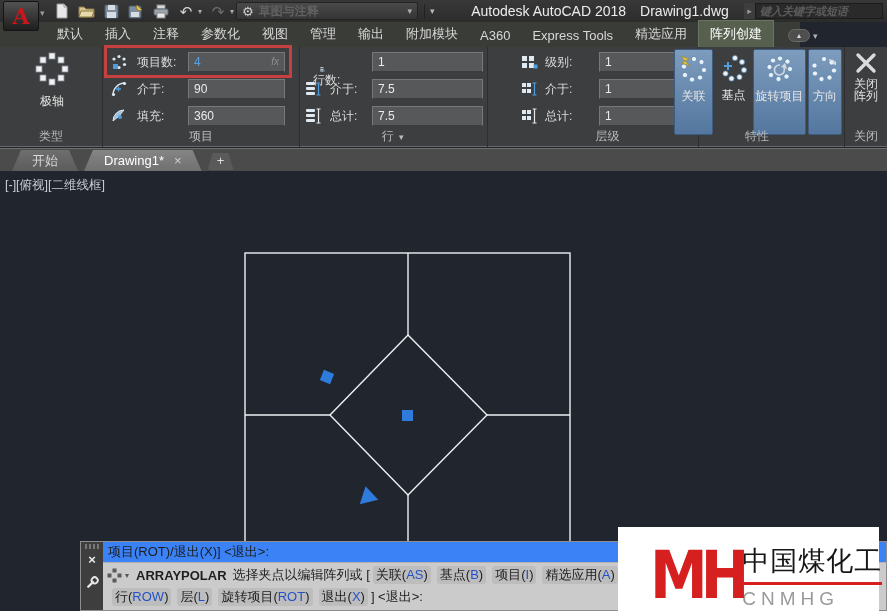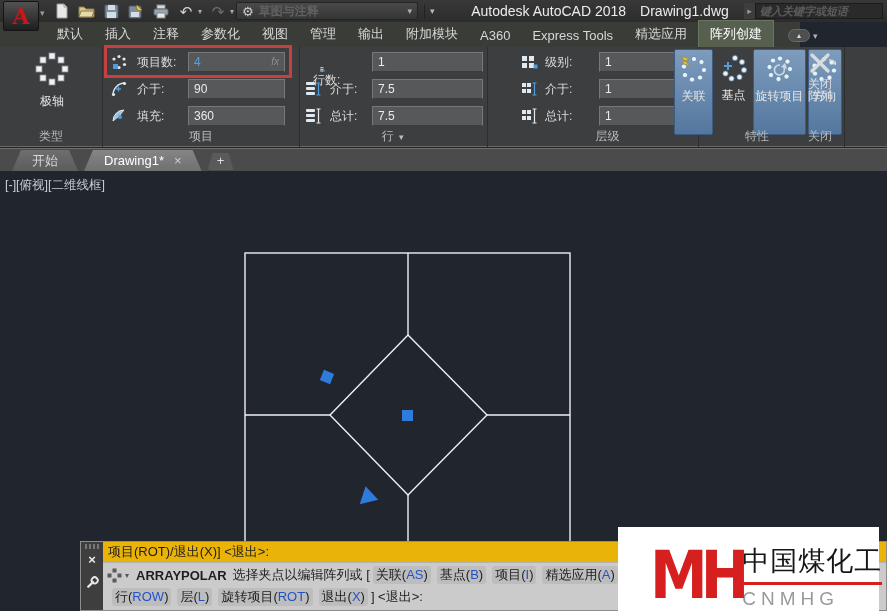--- a/index.html
+++ b/index.html
@@ -93,21 +93,21 @@
   .vplabel { position:absolute; left:5px; top:6px; color:#c9ced4; font-size:12.5px; }
 
   
   .cmddock { position:absolute; left:80px; top:541px; width:807px; height:70px; display:flex;
     border:1px solid #8d8d8d; background:#cbcbcb; z-index:10; }
   .dockcol { width:22px; background:#3e3e3e; display:flex; flex-direction:column; align-items:center; }
   .dockgrip { width:14px; height:5px; margin-top:2px;
     background:repeating-linear-gradient(90deg,#777 0 2px,transparent 2px 4px); }
   .dockx { color:#ededed; font-size:13px; font-weight:bold; line-height:18px; margin-top:2px; }
   .dockmain { flex:1; display:flex; flex-direction:column; overflow:hidden; }
-  .hist { height:21px; background:#eab308; border-bottom:1px solid #b2b2b2; color:#1d1d1d;
+  .hist { height:21px; background:#3b82f6; border-bottom:1px solid #b2b2b2; color:#1d1d1d;
     font-size:13px; line-height:20px; padding-left:5px; }
   .dockactive { flex:1; padding:1px 4px; color:#1d1d1d; font-size:13px; }
   .cline { display:flex; align-items:center; height:22px; white-space:nowrap; }
   .cmdname { font-weight:bold; margin:0 6px 0 4px; }
   .chip { background:#bdbdbd; border-radius:3px; padding:0 3px; margin:0 3px; }
   .chip .ckey { color:#2451c7; }
   .cline2 { padding-left:2px; }
 
   
   .watermark { position:absolute; left:618px; top:527px; width:261px; height:98px; background:#fff;
@@ -422,21 +422,21 @@
               <circle cx="4.5" cy="11.5" r="2.6"></circle>
           </g>
           <path d="M19 6 a6 4 0 0 1 6 3" fill="none" stroke="#cfd9e2" stroke-width="1.4"></path>
           <polygon points="26,11 22,10 26,7" fill="#cfd9e2"></polygon>
         </svg>
         <span class="blabel">方向</span>
       </div>
       <div class="plabel">特性</div>
     </div>
 
-    <div class="panel" style="left:799px;width:42px;border-right:none;">
+    <div class="panel" style="left:845px;width:42px;border-right:none;">
       <div class="closebtn">
         <svg width="24" height="24" viewBox="0 0 24 24">
           <path d="M4 4 L20 20 M20 4 L4 20" stroke="#d9dcdf" stroke-width="3.4" stroke-linecap="round"></path>
         </svg>
         <span class="blabel">关闭</span>
         <span class="blabel" style="margin-top:-4px;">阵列</span>
       </div>
       <div class="plabel">关闭</div>
     </div>
   </div>

